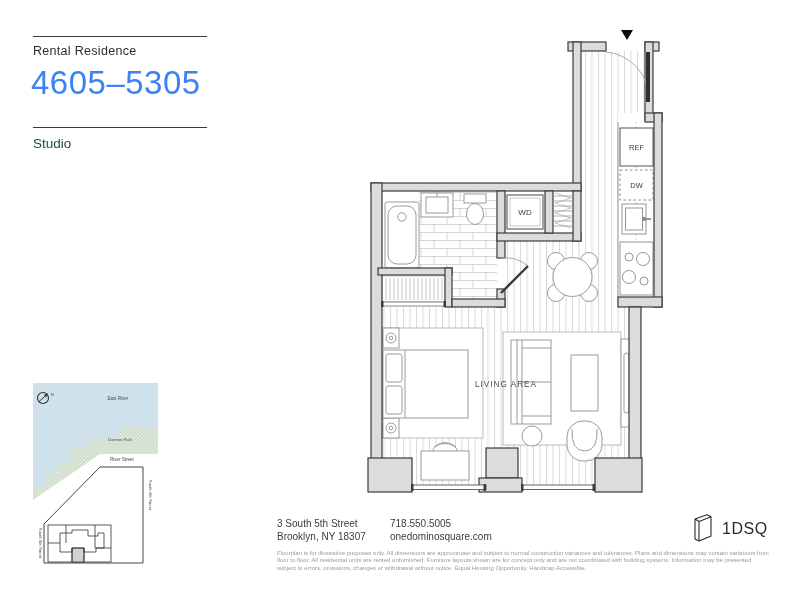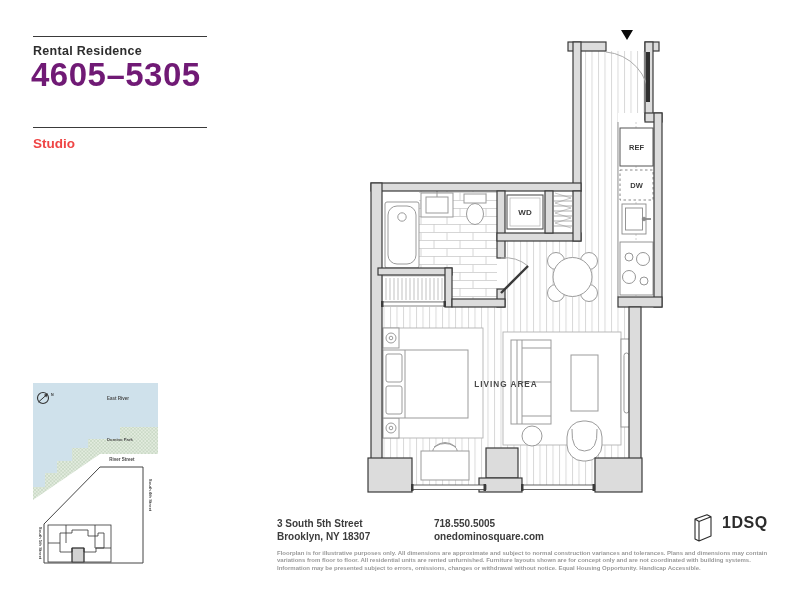--- a/index.html
+++ b/index.html
@@ -1,25 +1,25 @@
 <!DOCTYPE html>
 <html><head>
 <meta charset="utf-8">
 <style>
   html,body{margin:0;padding:0;background:#ffffff;}
   .page{position:relative;width:792px;height:612px;background:#fff;overflow:hidden;
-        font-family:"Liberation Sans", sans-serif;color:#2f2f2f;font-weight:bold;}
+        font-family:"Liberation Sans", sans-serif;color:#2f2f2f;}
   .abs{position:absolute;}
   .rule{border-top:1.5px solid #3a3a3a;height:0;}
   .hdr-label{font-size:12.5px;letter-spacing:.3px;color:#2e2e2e;}
-  .hdr-range{font-size:33px;letter-spacing:.5px;color:#701a75;}
-  .hdr-type{font-size:13.5px;color:#ef4444;}
+  .hdr-range{font-size:33px;letter-spacing:.5px;color:#3b82f6;margin-top:8px;}
+  .hdr-type{font-size:13.5px;color:#14532d;}
   .ft-line{font-size:10px;line-height:13px;color:#3c3c3c;}
   .disclaimer{font-size:6px;line-height:7.4px;color:#9a9a9a;width:492px;}
-  .logo-wrap{display:flex;gap:6px;}
+  .logo-wrap{display:flex;align-items:center;gap:6px;}
   .logo-text{font-size:16px;letter-spacing:.5px;color:#2b2b2b;}
   svg text{font-family:"Liberation Sans", sans-serif;}
 </style>
 </head>
 <body>
 
 <div class="page">
 
   <div class="abs rule" style="left:33px;top:36px;width:174px;"></div>
   <div class="abs hdr-label" style="left:33px;top:44px;">Rental Residence</div>
@@ -236,21 +236,21 @@
       <text x="122" y="461">River Street</text>
       <text x="149" y="495" font-size="4.2" transform="rotate(90 149 495)">South 4th Street</text>
       <text x="38.5" y="543" font-size="4.2" transform="rotate(90 38.5 543)">South 5th Street</text>
     </g>
   </svg>
 
   <div class="abs" style="left:277px;top:517px;">
     <div class="ft-line">3 South 5th Street</div>
     <div class="ft-line">Brooklyn, NY 18307</div>
   </div>
-  <div class="abs" style="left:390px;top:517px;margin-left:44px;">
+  <div class="abs" style="left:390px;top:517px;">
     <div class="ft-line">718.550.5005</div>
     <div class="ft-line">onedominosquare.com</div>
   </div>
   <div class="abs disclaimer" style="left:277px;top:550px;">Floorplan is for illustrative purposes only. All dimensions are approximate and subject to normal construction variances and tolerances. Plans and dimensions may contain variations from floor to floor. All residential units are rented unfurnished. Furniture layouts shown are for concept only and are not coordinated with building systems. Information may be presented subject to errors, omissions, changes or withdrawal without notice. Equal Housing Opportunity. Handicap Accessible.</div>
 
   <div class="abs logo-wrap" style="left:694px;top:514px;">
     <svg width="22" height="30" viewBox="0 0 22 30">
       <path d="M1,5 L13,0.7 L17,2.8 L17,22 L5,27 L1,25 Z M5,7.5 L17,2.8 M5,7.5 L1,5 M5,7.5 L5,27" fill="none" stroke="#2b2b2b" stroke-width="1.1" stroke-linejoin="round"></path>
     </svg>
     <span class="logo-text">1DSQ</span>

